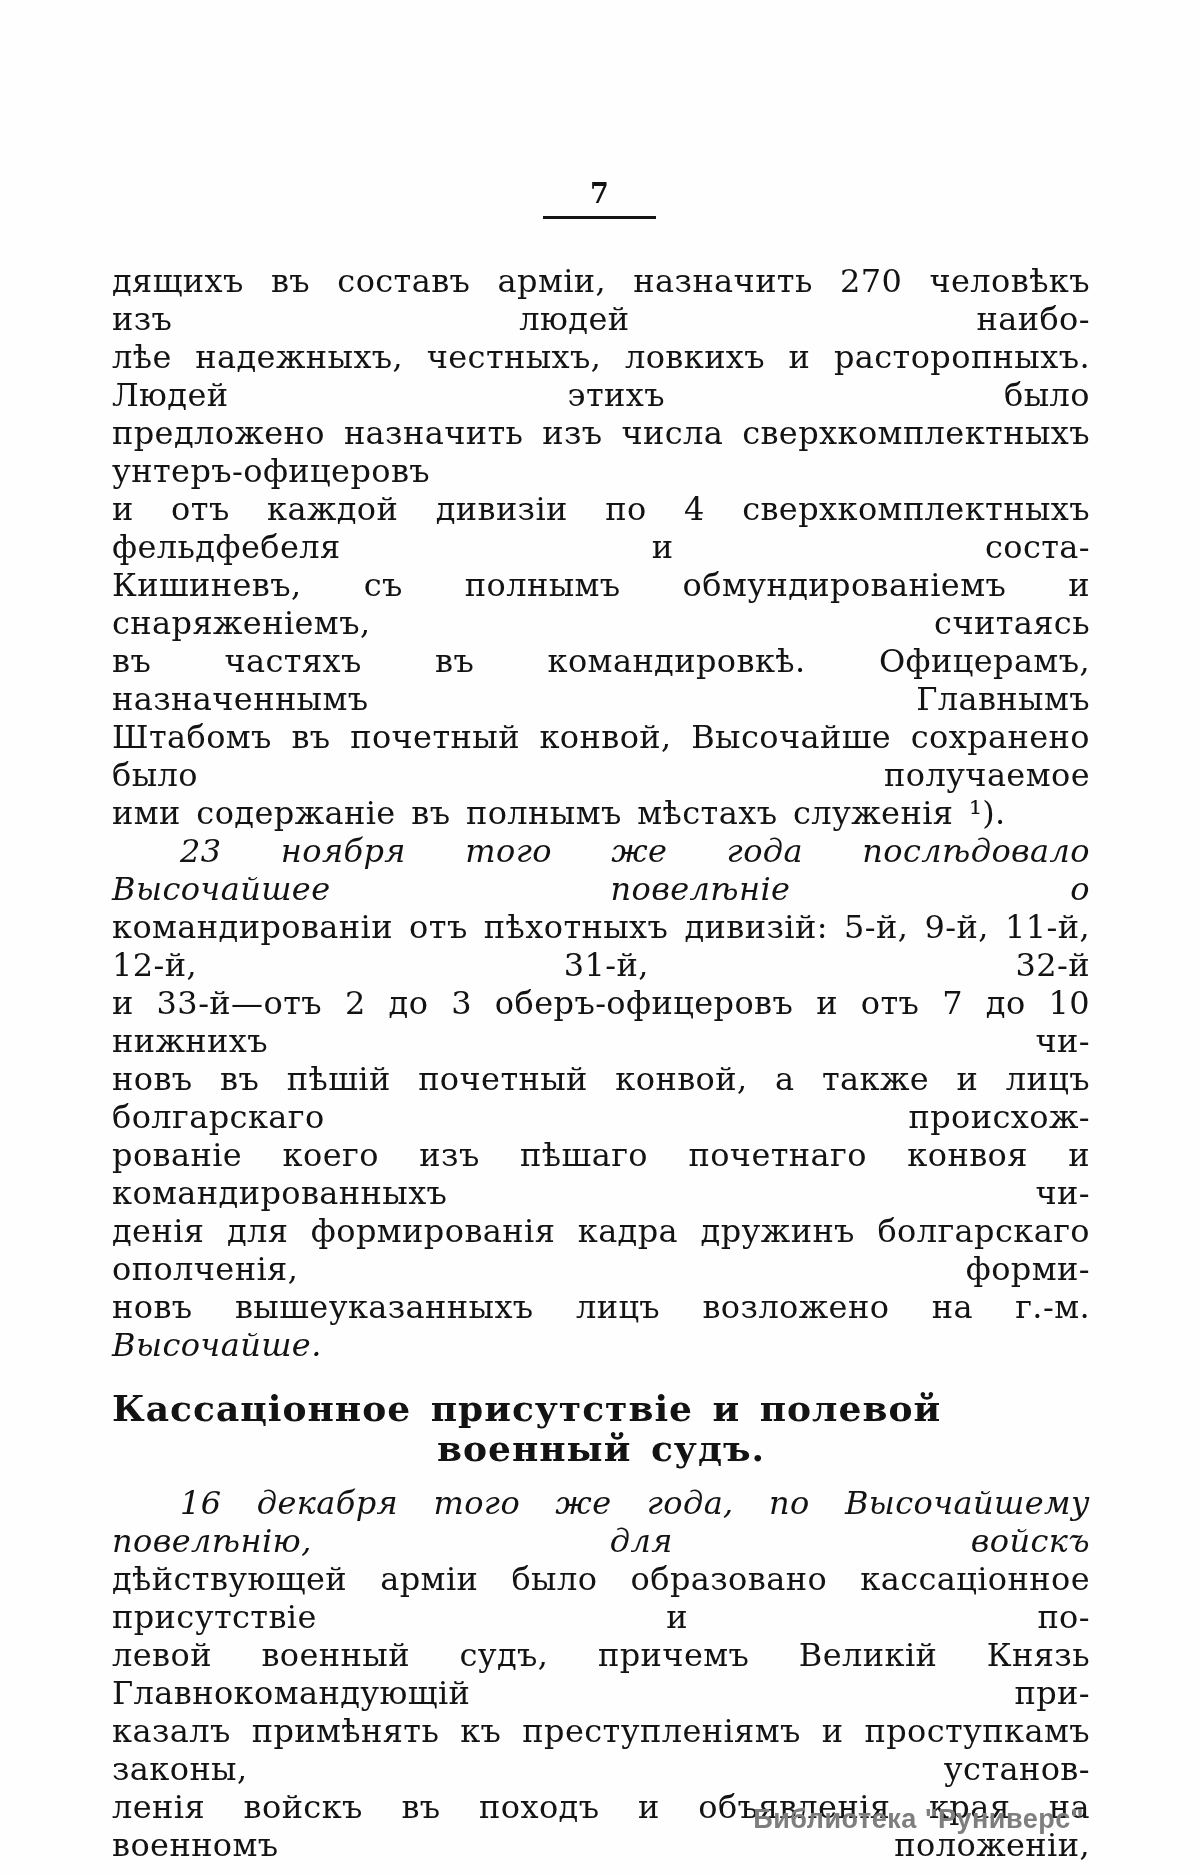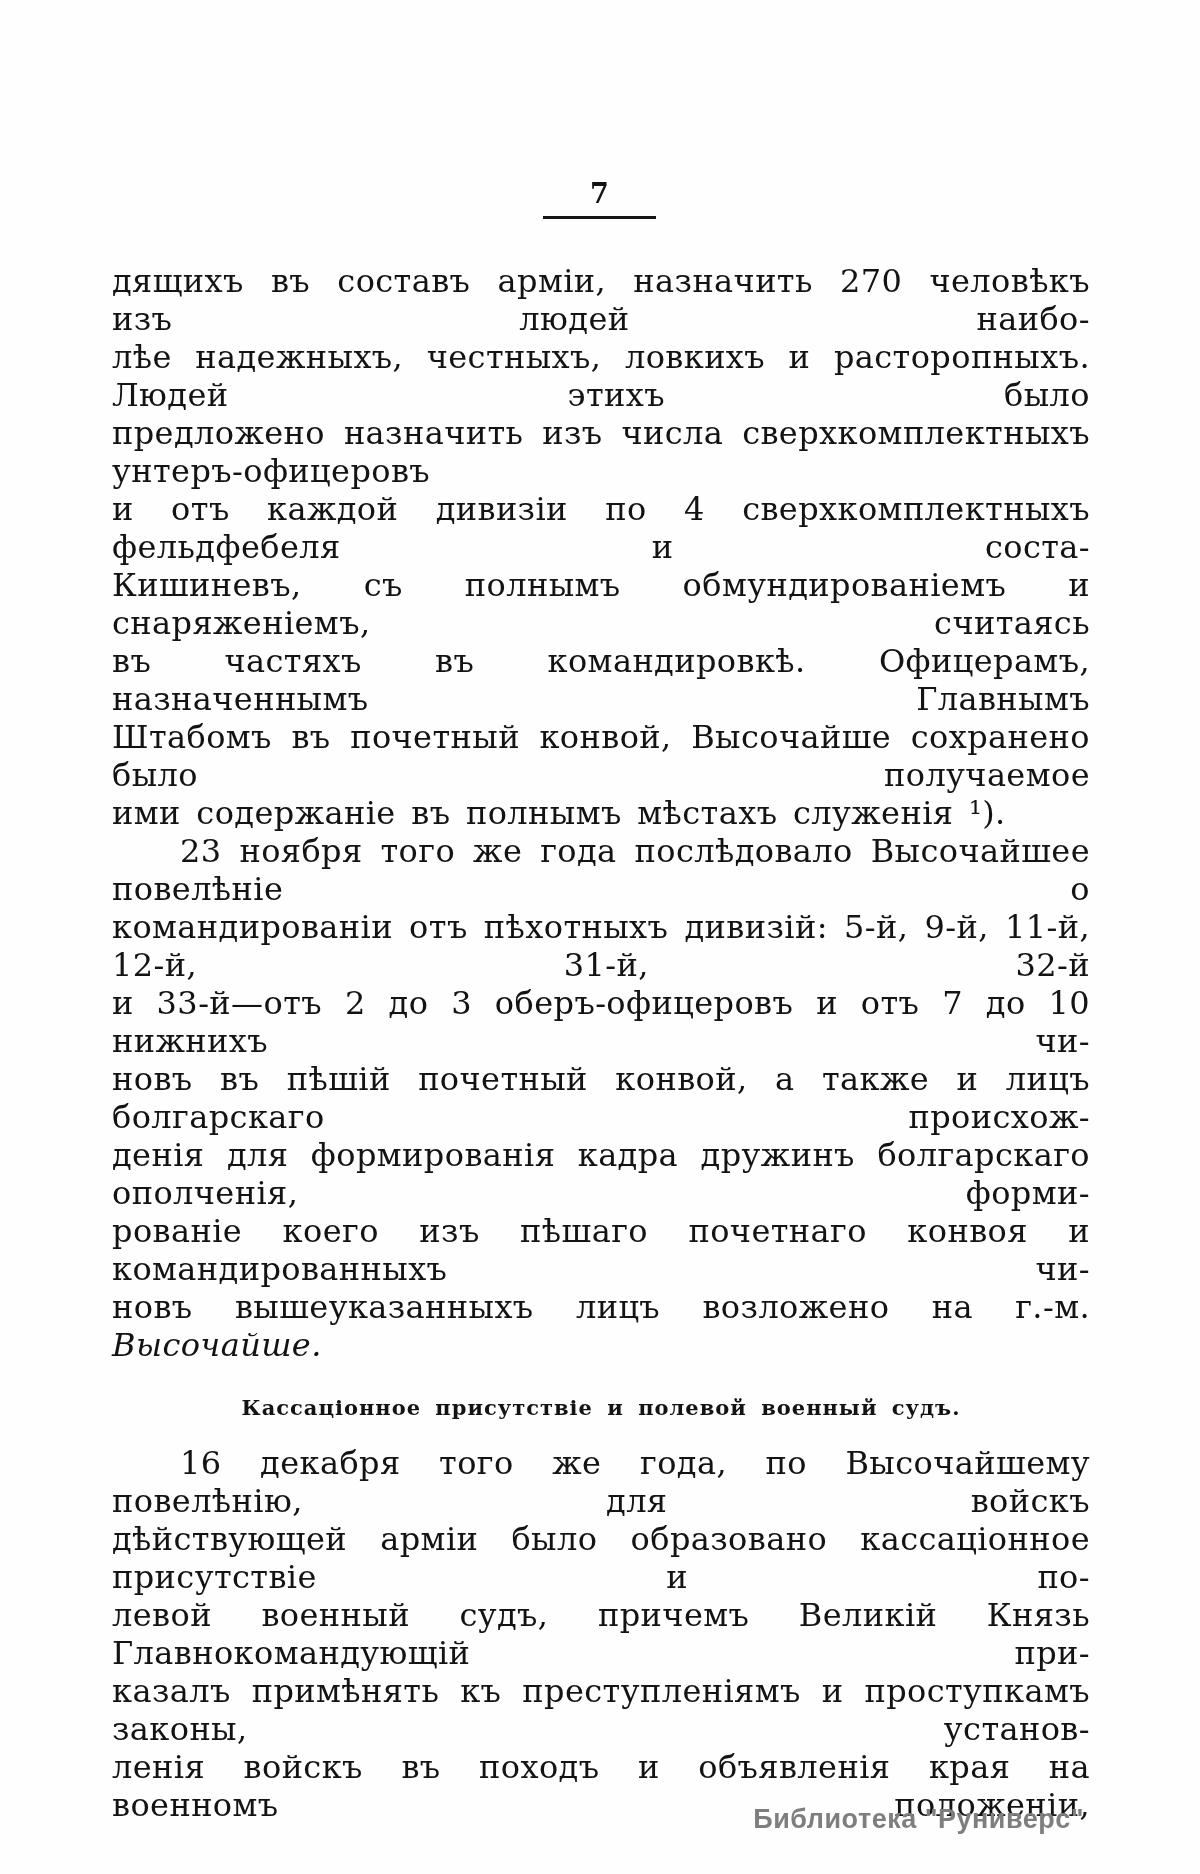--- a/index.html
+++ b/index.html
@@ -37,26 +37,26 @@
   .line {
     font-size: 32px;
     line-height: 38px;
     letter-spacing: 0.4px;
     word-spacing: 5px;
     text-align: justify;
     text-align-last: justify;
     white-space: normal;
   }
   .line.no-just { text-align-last: left; }
-  .line.indent { text-indent: 68px; }
+  .line.indent { text-indent: 68px; font-style: italic; }
   .heading { margin-top: 24px; margin-bottom: 16px; }
   .heading .line {
     text-align: left; text-align-last: center;
     font-weight: bold;
-    font-size: 21px;
+    font-size: 36px;
     line-height: 40px;
     letter-spacing: 1px;
     word-spacing: 6px;
   }
   .em { font-style: italic; }
   .watermark {
     position: absolute;
     top: 1804px; right: 116px;
     font-family: "Liberation Sans", "DejaVu Sans", sans-serif;
     font-weight: bold;
@@ -84,22 +84,22 @@
         <div class="line"><span>Кишиневъ, съ полнымъ обмундированіемъ и снаряженіемъ, считаясь</span></div>
         <div class="line"><span>въ частяхъ въ командировкѣ. Офицерамъ, назначеннымъ Главнымъ</span></div>
         <div class="line"><span>Штабомъ въ почетный конвой, Высочайше сохранено было получаемое</span></div>
         <div class="line no-just"><span>ими содержаніе въ полнымъ мѣстахъ служенія ¹).</span></div>
       </div>
       <div class="block paragraph">
         <div class="line indent"><span>23 ноября того же года послѣдовало Высочайшее повелѣніе о</span></div>
         <div class="line"><span>командированіи отъ пѣхотныхъ дивизій: 5-й, 9-й, 11-й, 12-й, 31-й, 32-й</span></div>
         <div class="line"><span>и 33-й—отъ 2 до 3 оберъ-офицеровъ и отъ 7 до 10 нижнихъ чи-</span></div>
         <div class="line"><span>новъ въ пѣшій почетный конвой, а также и лицъ болгарскаго происхож-</span></div>
+        <div class="line"><span>рованіе коего изъ пѣшаго почетнаго конвоя и командированныхъ чи-</span></div>
         <div class="line"><span>денія для формированія кадра дружинъ болгарскаго ополченія, форми-</span></div>
-        <div class="line"><span>рованіе коего изъ пѣшаго почетнаго конвоя и командированныхъ чи-</span></div>
         <div class="line no-just"><span>новъ вышеуказанныхъ лицъ возложено на г.-м. </span><span class="em">Высочайше.</span></div>
       </div>
       <div class="block heading">
         <div class="line no-just"><span>Кассаціонное присутствіе и полевой военный судъ.</span></div>
       </div>
       <div class="block paragraph">
         <div class="line indent"><span>16 декабря того же года, по Высочайшему повелѣнію, для войскъ</span></div>
         <div class="line"><span>дѣйствующей арміи было образовано кассаціонное присутствіе и по-</span></div>
         <div class="line"><span>левой военный судъ, причемъ Великій Князь Главнокомандующій при-</span></div>
         <div class="line"><span>казалъ примѣнять къ преступленіямъ и проступкамъ законы, установ-</span></div>

